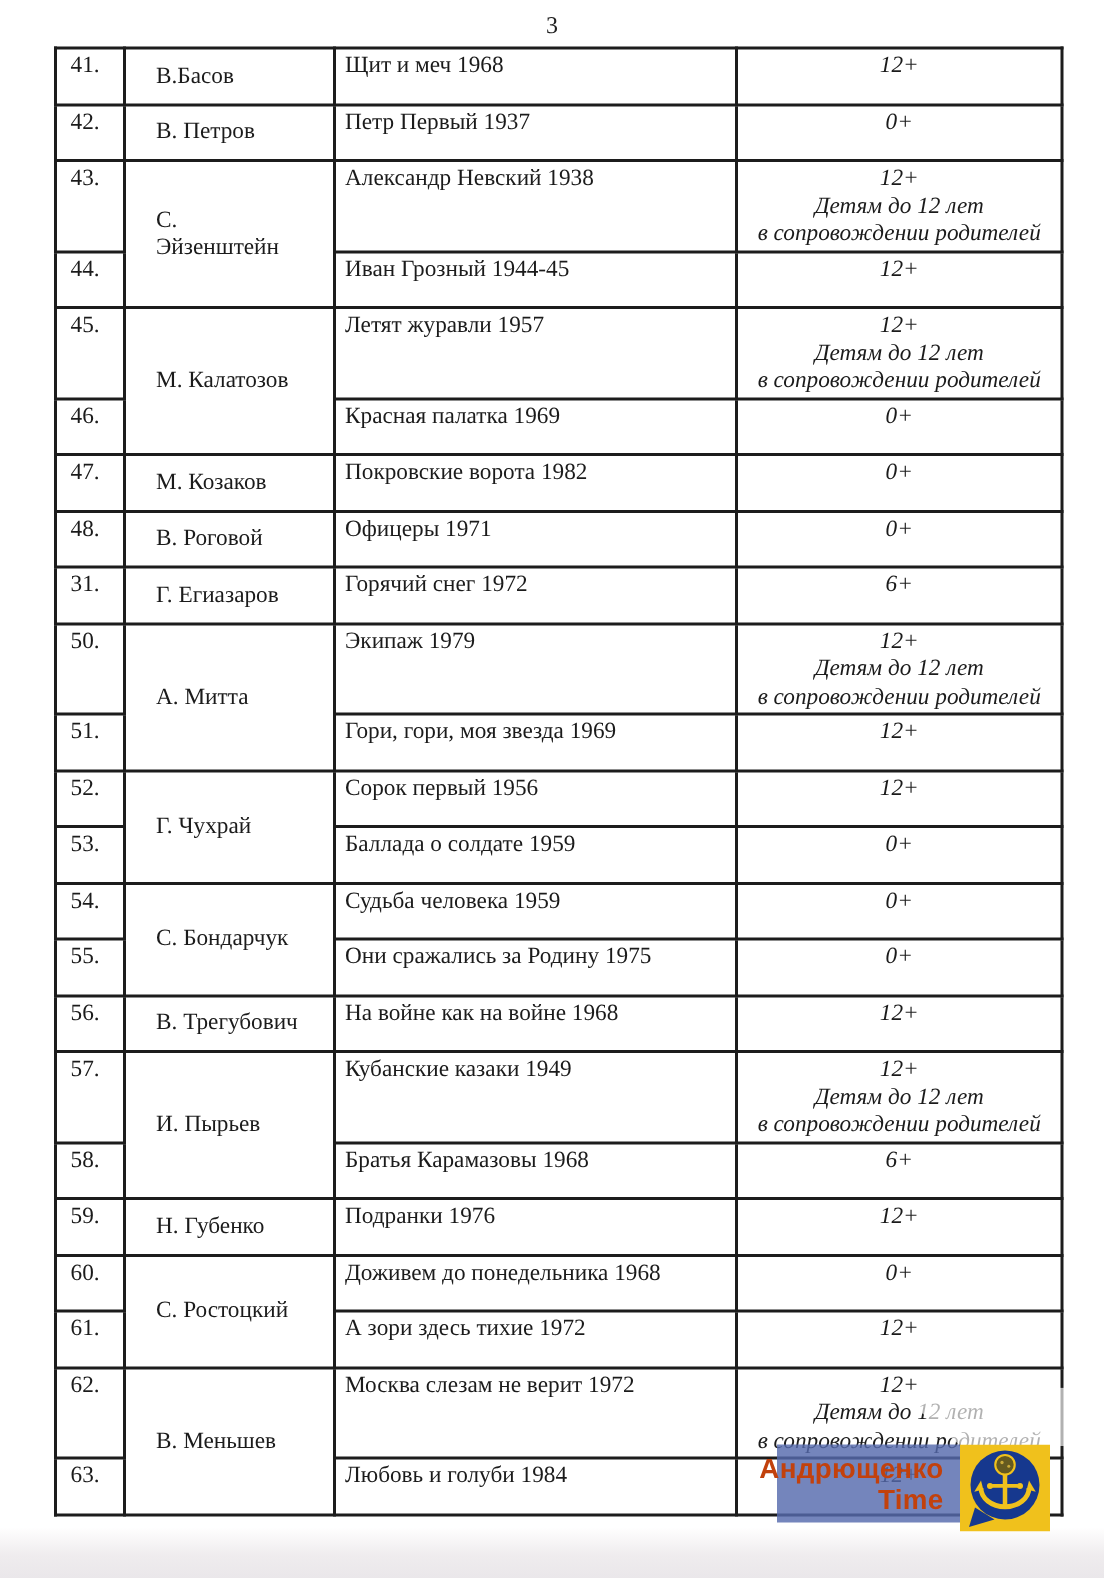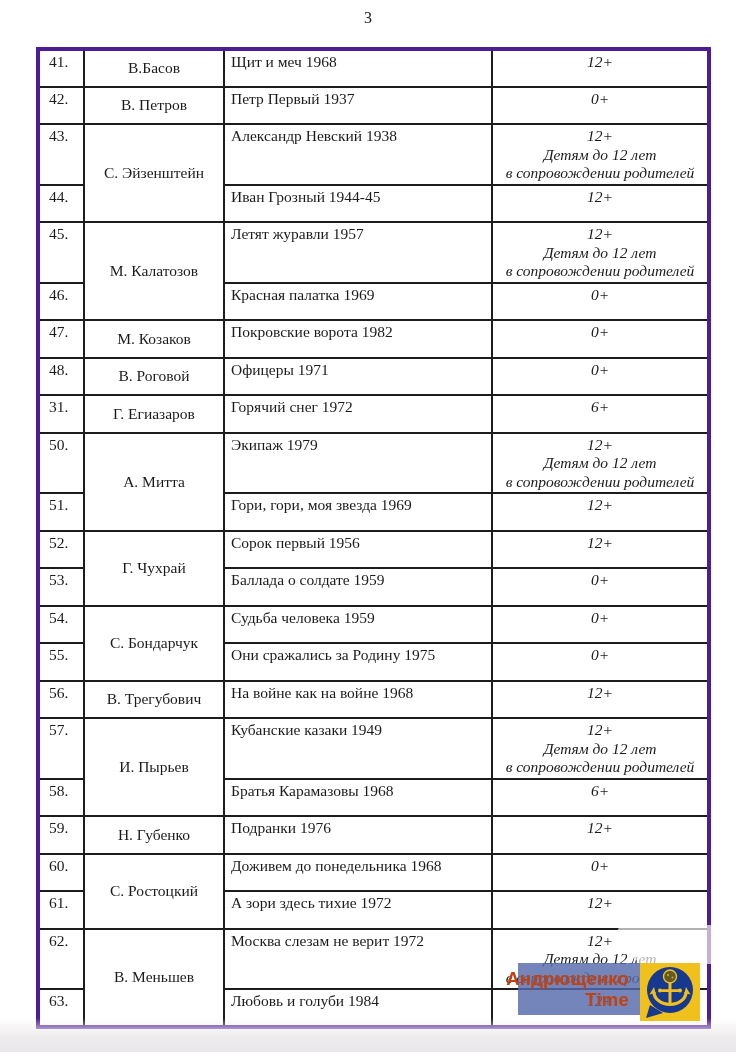--- a/index.html
+++ b/index.html
@@ -13,33 +13,33 @@
   .bottom-shade{
     position:absolute;left:0;bottom:0;width:736px;height:34px;
     background:linear-gradient(180deg, rgba(236,233,235,0) 0%, #efecee 55%, #eae7ea 100%);
     pointer-events:none;
   }
   .page-number{
     position:absolute;top:9px;left:0;width:736px;
     text-align:center;font-size:16px;color:#222;
   }
   table.films{
-    position:absolute;left:36px;top:47px;width:671px;
+    position:absolute;left:36px;top:31px;width:671px;
     border-collapse:collapse;table-layout:fixed;
-    border:4px solid #4c1d95;
+    border:2px solid #4c1d95;
   }
   table.films td{
     border:2px solid #1c1c1c;
     font-size:15.5px;
     overflow:hidden;
   }
   tr.tr-std{height:37.5px;}
   tr.tr-tall{height:55.5px;}
   td.cell-num{vertical-align:top;padding:2px 0 0 9px;}
-  td.cell-dir{text-align:center;vertical-align:middle;padding:0 4px;}
+  td.cell-dir{vertical-align:middle;padding:0 20px;}
   td.cell-film{vertical-align:top;padding:2px 4px 0 6px;font-family:Liberation Serif, serif;}
   td.cell-rate{vertical-align:top;text-align:center;padding-top:2px;line-height:18.5px;font-style:italic;}
 
   
   .wm-fade{
     position:absolute;left:612px;top:925px;width:106px;height:39px;
     background:rgba(255,255,255,0.66);
     clip-path:polygon(8% 0, 100% 0, 100% 100%, 27% 100%, 0 38%);
     z-index:5;pointer-events:none;
   }

